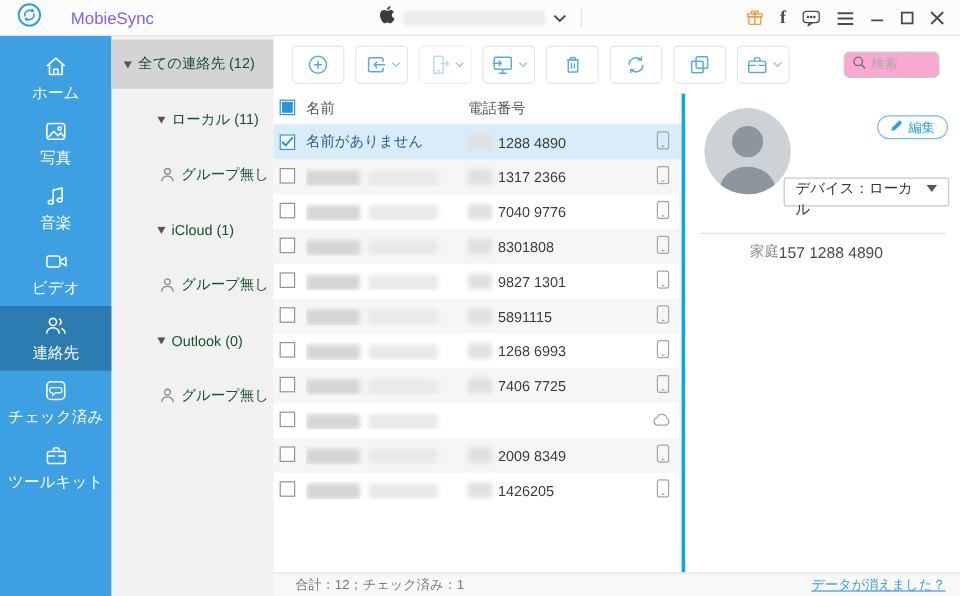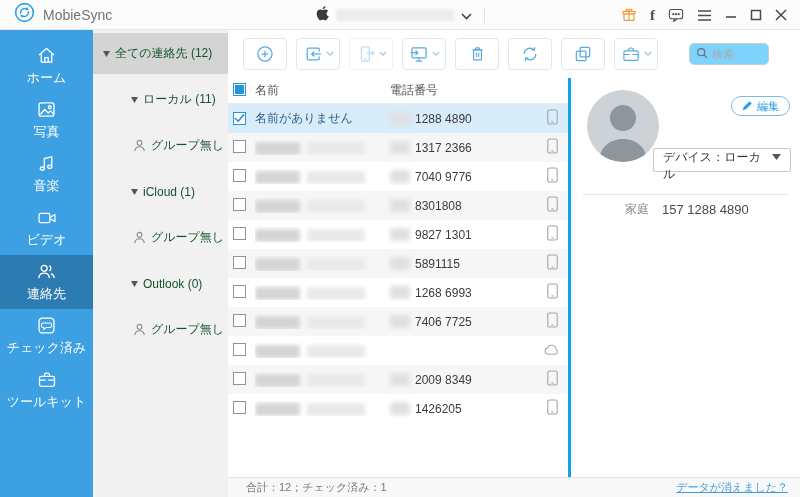--- a/index.html
+++ b/index.html
@@ -3,21 +3,21 @@
 <meta charset="utf-8">
 <style>
   * { margin:0; padding:0; box-sizing:border-box; }
   body { font-family:"Liberation Sans","DejaVu Sans",sans-serif; background:#888; }
   .app { position:relative; width:800px; height:497px; background:#fff; overflow:hidden; }
 
   
   .topbar { position:absolute; top:0; left:0; right:0; height:30px; background:#fcfcfc;
             border-bottom:1px solid #e6e6e6; display:flex; align-items:center; }
   .brand { display:flex; align-items:center; gap:8px; padding-left:14px; }
-  .brand-text { color:#737373; font-size:14px; }
+  .brand-text { color:#8b5cf6; font-size:14px;margin-left:16px; }
   .device-selector { position:absolute; left:316px; top:0; height:30px; display:flex; align-items:center; gap:7px; cursor:pointer; }
   .blur-device { width:118px; height:12px; background:#ececec; border-radius:2px; filter:blur(1.5px); }
   .top-sep { position:absolute; left:484px; top:7px; width:1px; height:16px; background:#e2e2e2; }
   .topbar-icons { position:absolute; right:13px; top:0; height:30px; display:flex; align-items:center; gap:13px; color:#4b4b4b; }
   .topbar-icons .icon svg { display:block; }
   .fb-f { font-size:15px; font-weight:bold; color:#4b4b4b; font-family:"Liberation Serif","DejaVu Serif",serif; }
 
   
   .sidebar { position:absolute; top:30px; left:0; width:93px; bottom:0; background:#3da0e2; padding-top:9px; }
   .nav-item { height:54px; display:flex; flex-direction:column; align-items:center; justify-content:center; gap:3px; color:#fff; cursor:pointer; }
@@ -36,22 +36,22 @@
   .tree-item .icon { margin-right:5px; display:flex; }
 
   
   .main { position:absolute; top:30px; left:228px; right:0; bottom:0; background:#fff; }
   .toolbar { height:48px; display:flex; align-items:center; padding-left:15px; }
   .tb-btn { height:32px; min-width:44px; padding:0 4px; border:1px solid #e2e7ea; border-radius:4px; background:#fff;
             display:flex; align-items:center; justify-content:center; gap:2px; margin-right:9px; color:#58abdf; cursor:pointer; }
   .tb-btn .icon { display:flex; }
   .tb-btn.disabled { color:#bcdcf1; border-color:#edf1f4; cursor:default; }
   .tb-chevron { color:#9cc7e6; display:flex; margin-left:1px; }
-  .searchbox { margin-left:auto; margin-right:31px; width:80px; height:22px; border:1px solid #cccccc; border-radius:5px;
-               display:flex; align-items:center; padding:0 6px; gap:4px; background:#7dd3fc; }
+  .searchbox { margin-left:auto; margin-right:17px; width:80px; height:22px; border:1px solid #cccccc; border-radius:5px;
+               display:flex; align-items:center; padding:0 6px; gap:4px; background:#f9a8d4; }
   .searchbox input { border:none; outline:none; width:100%; font-size:11px; color:#666; background:transparent;
                      font-family:"Liberation Sans","DejaVu Sans",sans-serif; }
   .searchbox input::placeholder { color:#aaa; }
 
   .content { position:absolute; top:48px; left:0; right:0; bottom:20px; display:flex; }
   .table-area { width:340px; }
   .thead, .trow { display:grid; grid-template-columns:22px 119px 1fr 32px; align-items:center; padding-left:5px; }
   .thead { height:26px; border-bottom:1px solid #ececec; font-size:12px; color:#555; }
   .trow { height:29px; font-size:12px; color:#3f3f3f; cursor:pointer; }
   .trow:nth-child(even) { background:#f6f6f6; }
@@ -75,21 +75,21 @@
   
   .detail { flex:1; border-left:3px solid #0ea5e9; position:relative; background:#fff; }
   .avatar { position:absolute; left:16px; top:12px; width:72px; height:72px; border-radius:50%;
             background:#cdd2d6; overflow:hidden; }
   .edit-btn { position:absolute; right:10px; top:18px; height:20px; padding:0 10px; border:1px solid #79bce8;
               border-radius:10px; background:#fff; color:#2d9fe0; font-size:11px; display:flex; align-items:center; gap:4px; cursor:pointer; }
   .device-dd { position:absolute; left:82px; top:70px; width:138px; height:24px; border:1px solid #c8c8c8;
                border-radius:2px; background:#fff; font-size:12px; color:#333; display:flex; align-items:flex-start;
                justify-content:space-between; padding:0 9px; cursor:pointer; }
   .detail-divider { position:absolute; left:12px; right:12px; top:116px; height:1px; background:#e3e3e3; }
-  .phone-row { position:absolute; left:54px; top:123px; display:flex; align-items:center; gap:13px; }
+  .phone-row { position:absolute; left:54px; top:123px; display:flex; align-items:flex-end; }
   .phone-label { font-size:12px; color:#8a8a8a; }
   .phone-value { font-size:13px; color:#4a4a4a; }
 
   
   .statusbar { position:absolute; left:0; right:0; bottom:0; height:20px; background:#f8f8f8;
                border-top:1px solid #e2e2e2; display:flex; align-items:center; font-size:11px; color:#76797c;
                padding:0 12px 0 18px; }
   .status-link { margin-left:auto; color:#3f9ddb; text-decoration:underline; cursor:pointer; }
 </style>
 </head>

